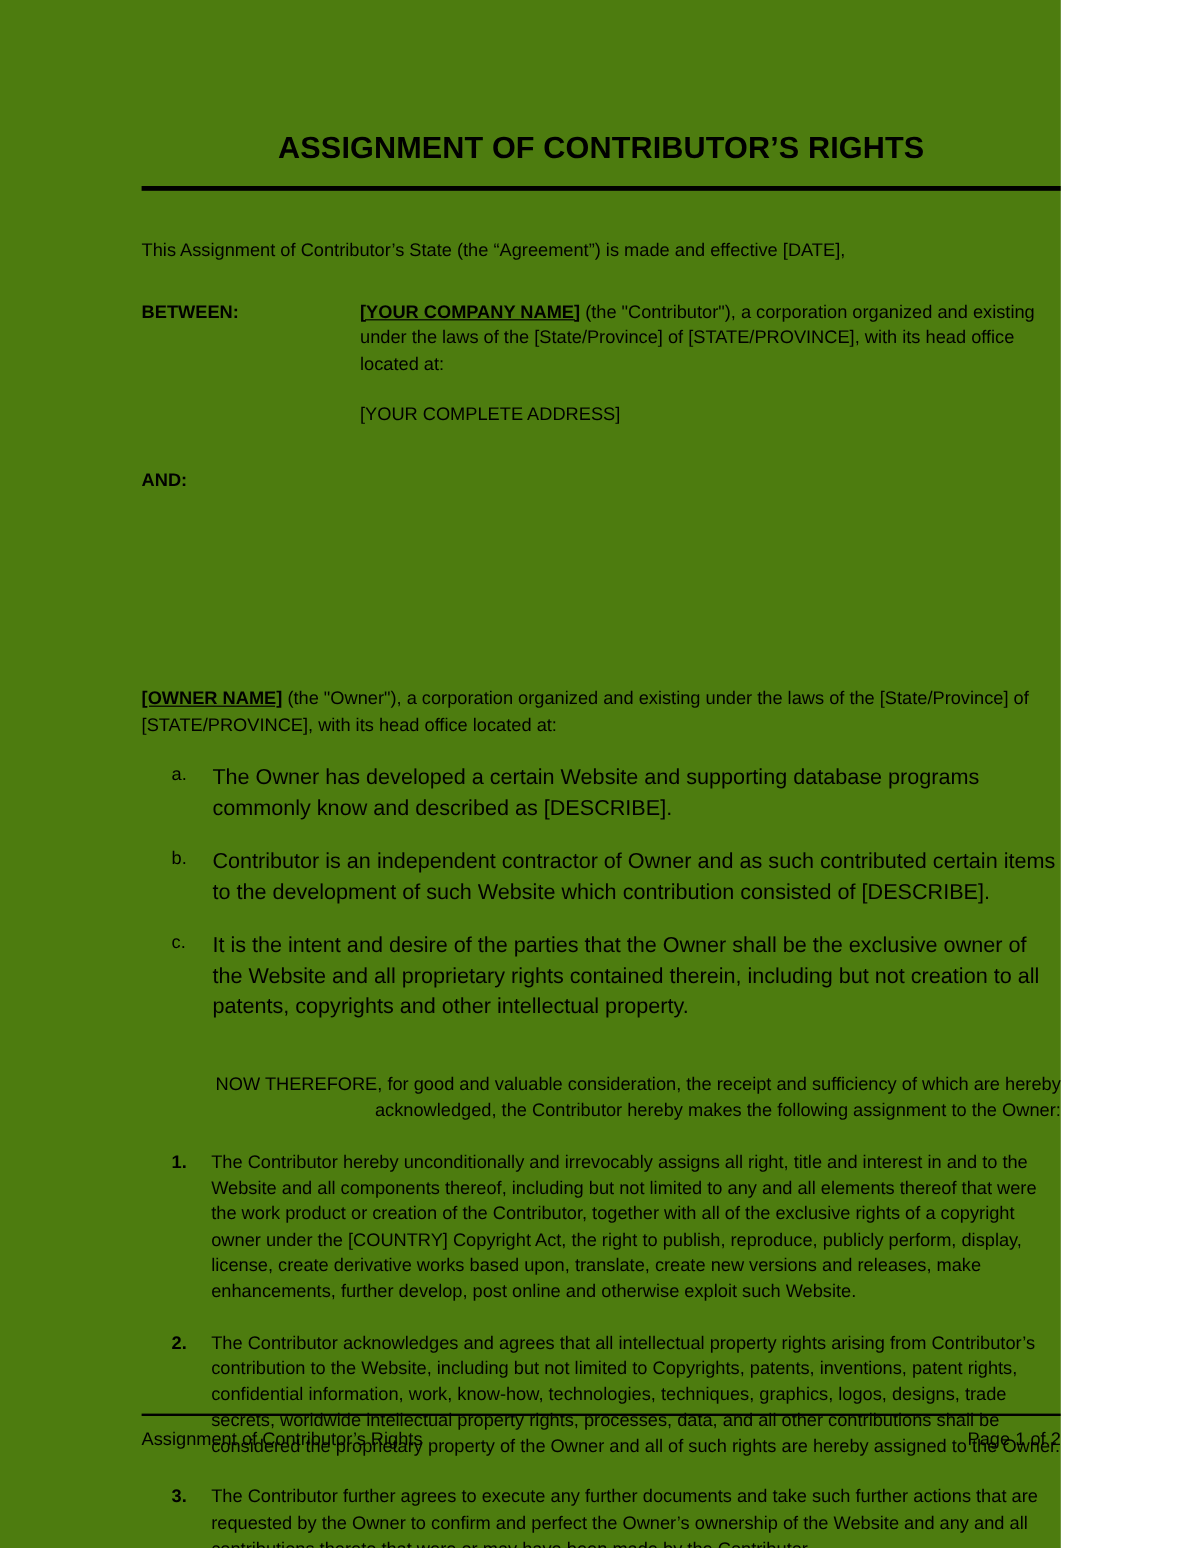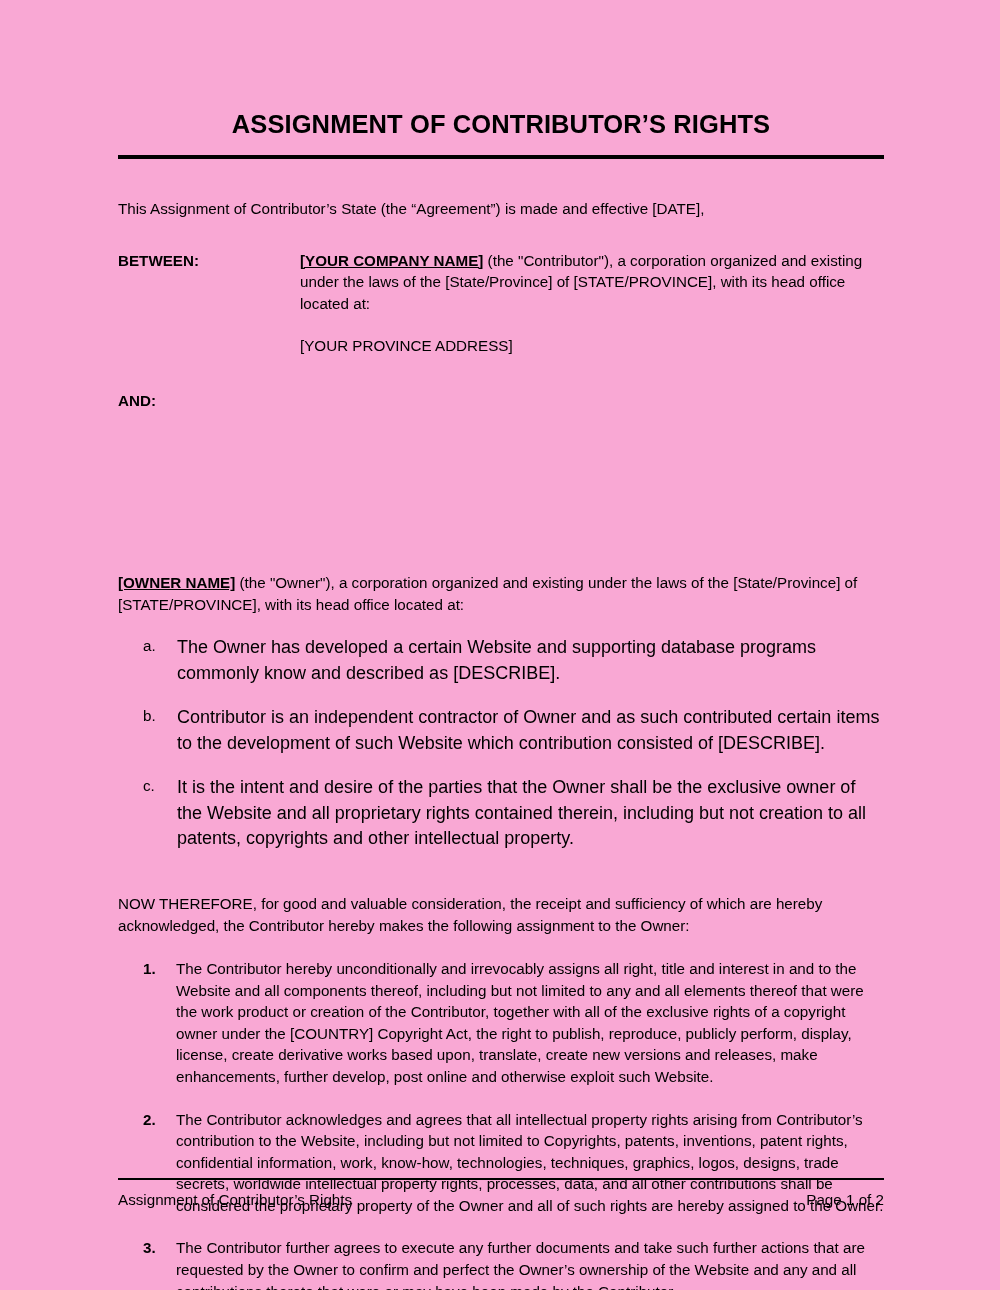--- a/index.html
+++ b/index.html
@@ -6,23 +6,23 @@
     margin: 0;
     padding: 0;
     background: #ffffff;
   }
   body {
     font-family: "Liberation Sans", sans-serif;
     color: #000000;
   }
   .page {
     position: relative;
-    width: 1000px;
+    width: 884px;
     height: 1290px;
-    background: #f9a8d4;
+    background: #4d7c0f;
     box-sizing: border-box;
     overflow: hidden;
   }
   .content {
     position: absolute;
     left: 118px;
     top: 0;
     width: 766px;
   }
 
@@ -105,20 +105,21 @@
   .alpha-text {
     flex: 1 1 auto;
     font-size: 18px;
     line-height: 1.42;
   }
 
   .now-therefore {
     font-size: 15.2px;
     line-height: 1.42;
     margin-top: 41px;
+    text-align: right;
   }
 
   
   .num-list {
     margin-top: 22px;
   }
   .num-item {
     display: flex;
     margin-top: 21px;
   }
@@ -171,21 +172,21 @@
     <h1 class="doc-title">ASSIGNMENT OF CONTRIBUTOR’S RIGHTS</h1>
 
     <hr class="title-rule">
 
     <p class="intro">This Assignment of Contributor’s State (the “Agreement”) is made and effective [DATE],</p>
 
     <div class="party-block">
       <div class="party-label">BETWEEN:</div>
       <div class="party-body">
         <div><span class="party-name">[YOUR COMPANY NAME]</span><span> (the "Contributor"), a corporation organized and existing under the laws of the [State/Province] of [STATE/PROVINCE], with its head office located at:</span></div>
-        <div class="party-address">[YOUR PROVINCE ADDRESS]</div>
+        <div class="party-address">[YOUR COMPLETE ADDRESS]</div>
       </div>
     </div>
 
     <div class="party-block second">
       <div class="party-label">AND:</div>
       <div class="party-body">
         <div><span class="party-name">[OWNER NAME]</span><span> (the "Owner"), a corporation organized and existing under the laws of the [State/Province] of [STATE/PROVINCE], with its head office located at:</span></div>
       </div>
     </div>
 

